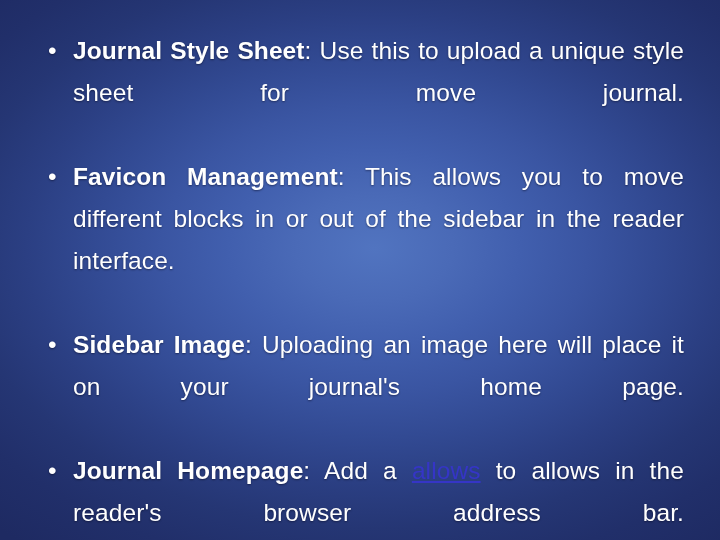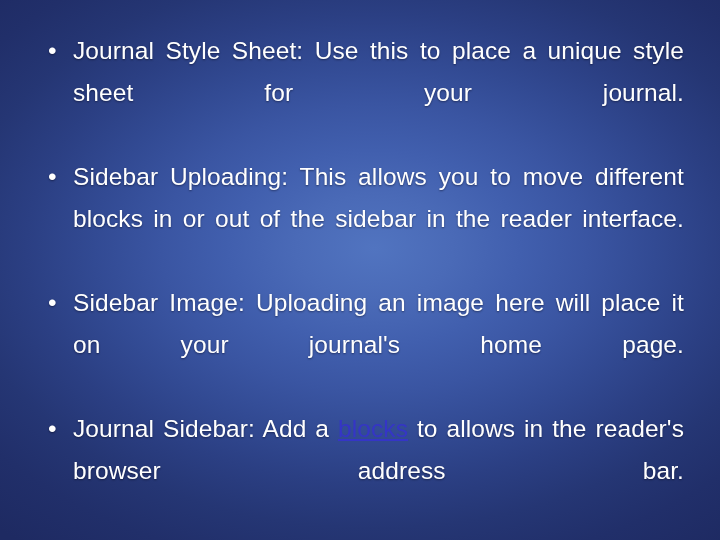--- a/index.html
+++ b/index.html
@@ -65,21 +65,21 @@
     font-size: 24.5px;
     color: #ffffff;
     text-shadow: 0 1px 2px rgba(0, 0, 20, 0.45);
   }
 
   .bullet-body {
     display: block;
   }
 
   .term {
-    font-weight: normal;
+    font-weight: bold;
   }
 
   .link {
     color: #3535c6;
     text-decoration: underline;
     text-shadow: none;
   }
 
   
   .bullet-body::after {
@@ -90,33 +90,33 @@
 </style>
 </head>
 <body>
 
 <div id="slide">
 
   <ul id="bullet-list">
 
     <li class="bullet-item">
       <span class="bullet-marker">•</span>
-      <span class="bullet-body"><span class="term">Journal Style Sheet</span><span>: </span><span>Use this to place a unique style sheet for your journal.</span></span>
+      <span class="bullet-body"><span class="term">Journal Style Sheet</span><span>: </span><span>Use this to upload a unique style sheet for move journal.</span></span>
     </li>
 
     <li class="bullet-item">
       <span class="bullet-marker">•</span>
-      <span class="bullet-body"><span class="term">Sidebar Uploading</span><span>: </span><span>This allows you to move different blocks in or out of the sidebar in the reader interface.</span></span>
+      <span class="bullet-body"><span class="term">Favicon Management</span><span>: </span><span>This allows you to move different blocks in or out of the sidebar in the reader interface.</span></span>
     </li>
 
     <li class="bullet-item">
       <span class="bullet-marker">•</span>
       <span class="bullet-body"><span class="term">Sidebar Image</span><span>: </span><span>Uploading an image here will place it on your journal's home page.</span></span>
     </li>
 
     <li class="bullet-item">
       <span class="bullet-marker">•</span>
-      <span class="bullet-body"><span class="term">Journal Sidebar</span><span>: </span><span>Add a </span><a class="link" href="#">blocks</a><span> to allows in the reader's browser address bar.</span></span>
+      <span class="bullet-body"><span class="term">Journal Homepage</span><span>: </span><span>Add a </span><a class="link" href="#">allows</a><span> to allows in the reader's browser address bar.</span></span>
     </li>
 
   </ul>
 
 </div>
 
 </body></html>

